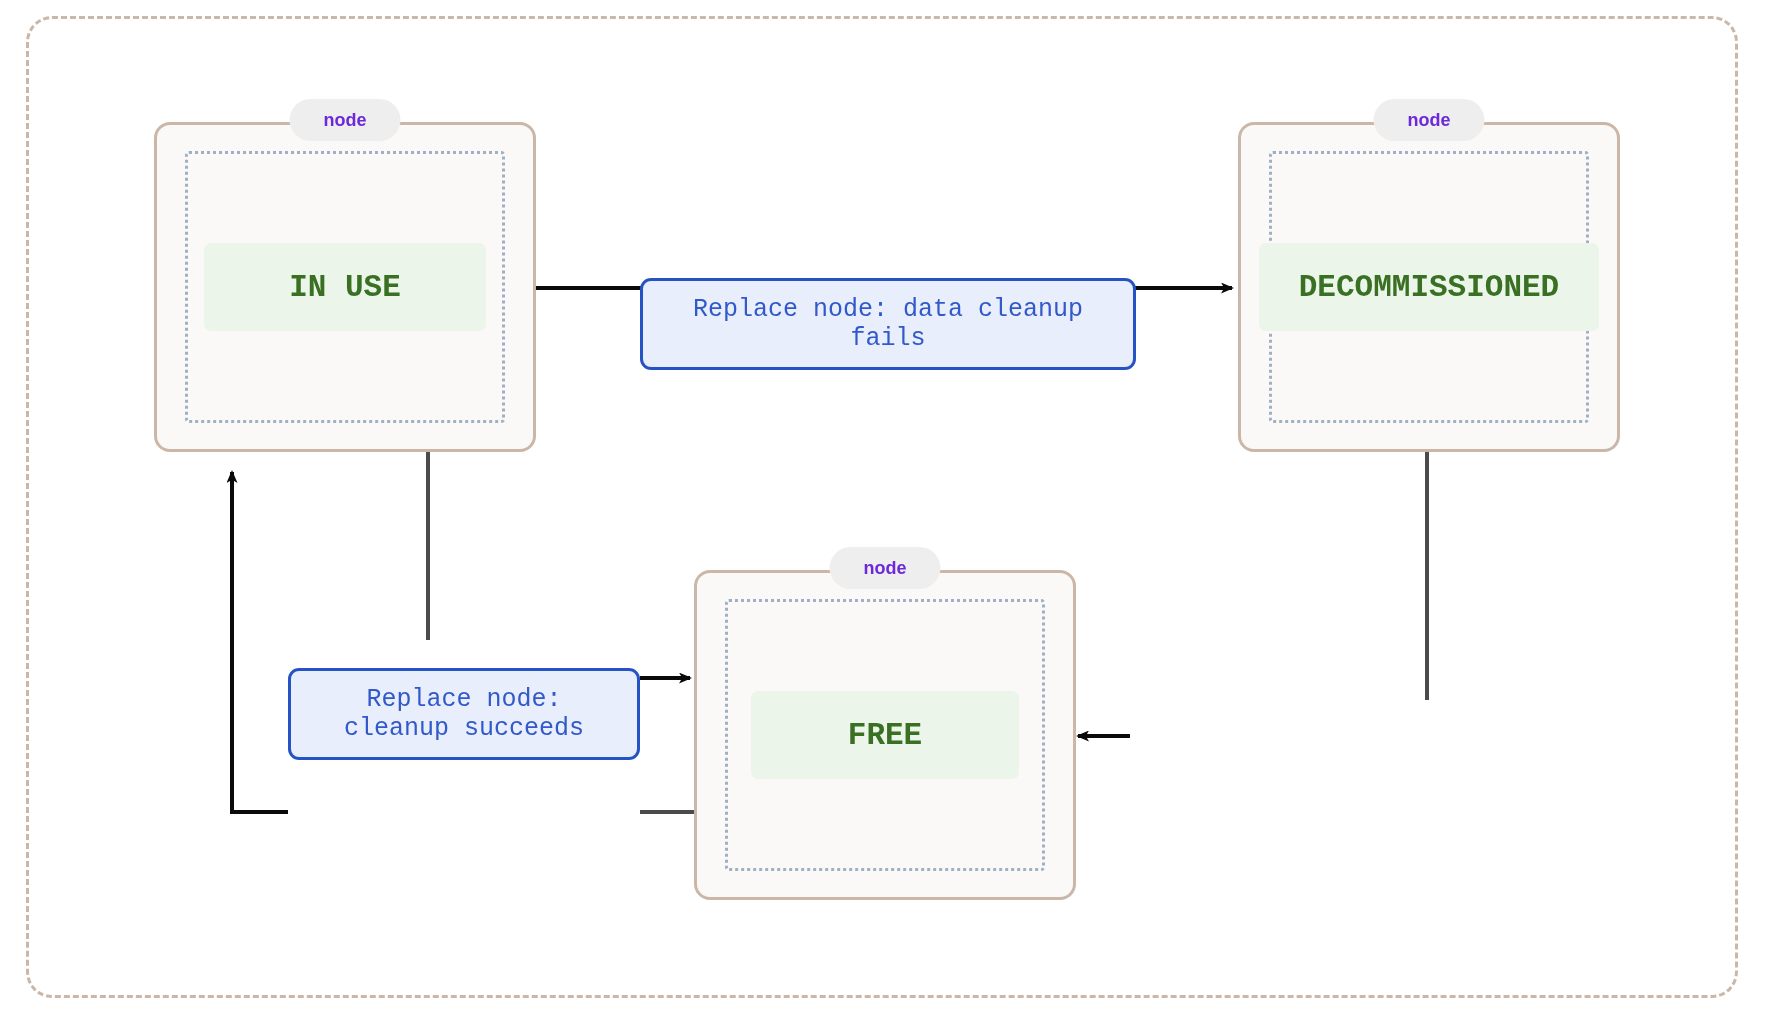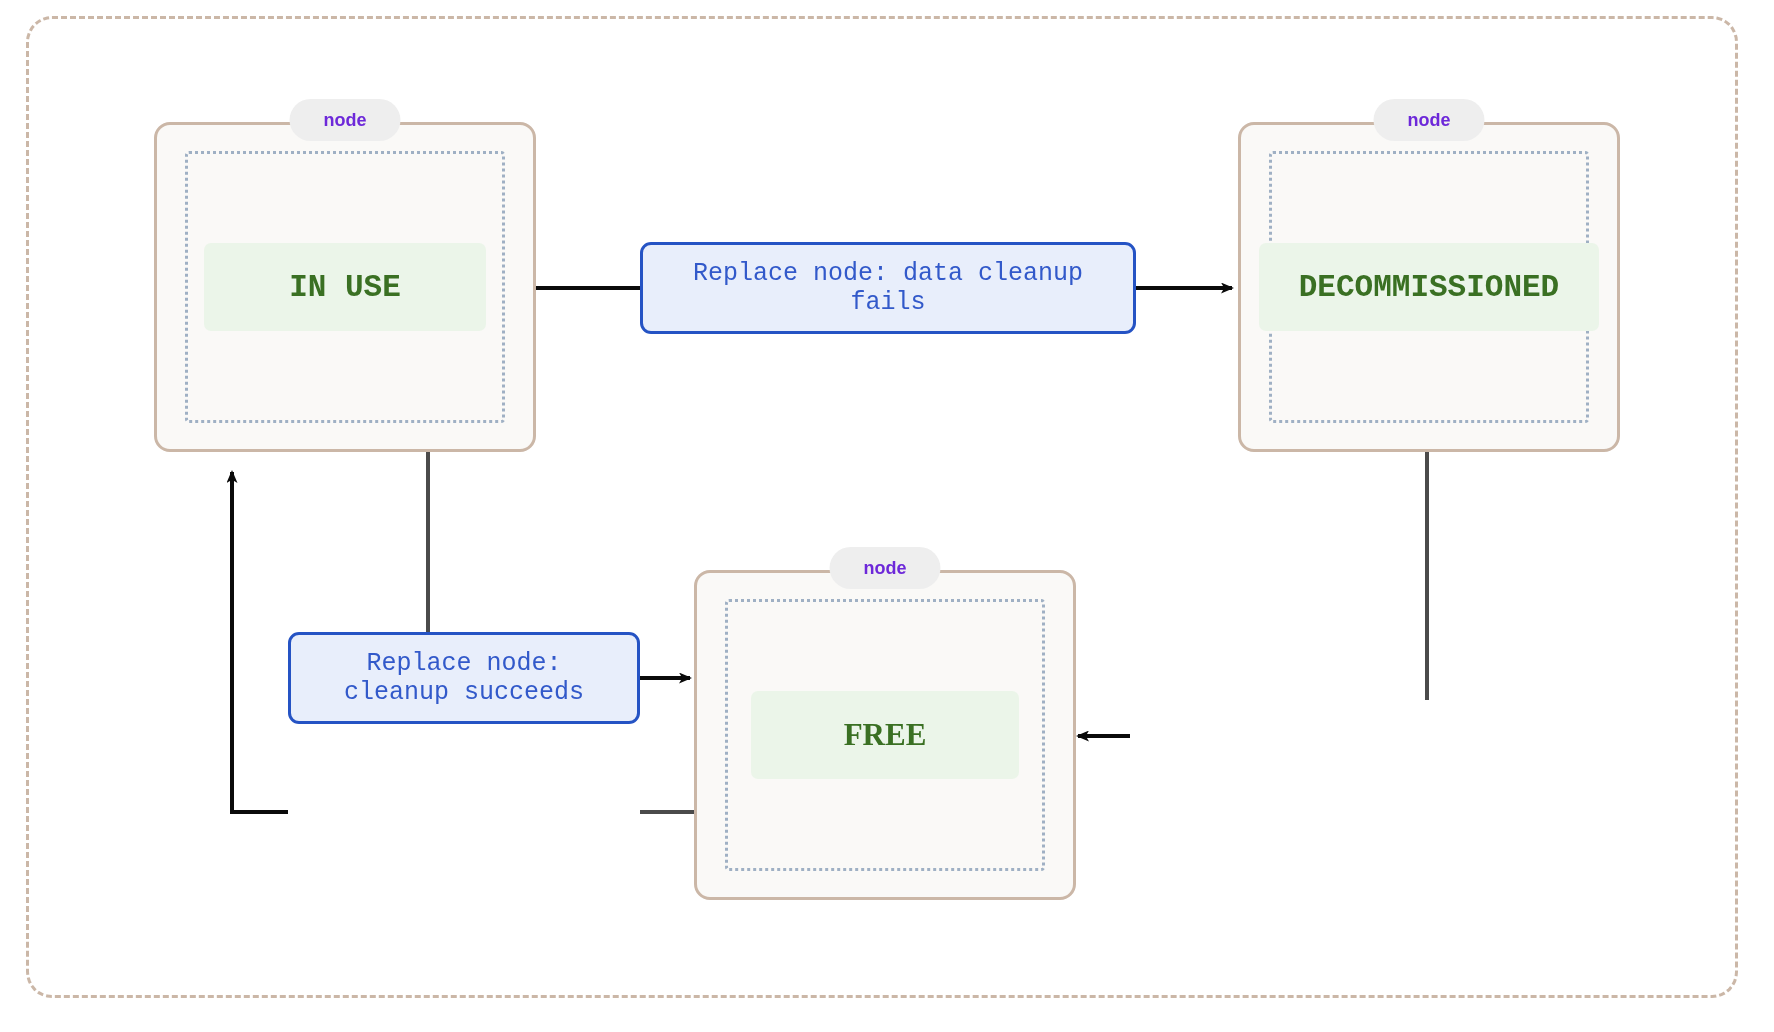--- a/index.html
+++ b/index.html
@@ -89,21 +89,21 @@
     align-items: center;
     justify-content: center;
     white-space: nowrap;
   }
   .state-chip.mono {
     font-family: "Liberation Mono", "DejaVu Sans Mono", monospace;
     font-weight: bold;
     font-size: 31px;
   }
   .state-chip.sans {
-    font-family: Liberation Serif, serif;
+    font-family: Liberation Mono, monospace;
     font-weight: bold;
     font-size: 31px;
   }
 
   
   .edge-label {
     position: absolute;
     box-sizing: border-box;
     background: #e8eefb;
     border: 3px solid #2553c4;
@@ -112,20 +112,21 @@
     font-family: "Liberation Mono", "DejaVu Sans Mono", monospace;
     font-size: 25px;
     line-height: 1.18;
     display: flex;
     align-items: center;
     justify-content: center;
     text-align: center;
     white-space: pre-line;
     padding: 6px 12px;
     z-index: 4;
+    margin-top: 36px;
   }
 </style>
 </head>
 <body>
 
 <div id="diagram-root">
 
   <div class="outer-frame"></div>
 
   <svg class="edge-layer" viewBox="0 0 1774 1032" width="1774" height="1032" xmlns="http://www.w3.org/2000/svg">

